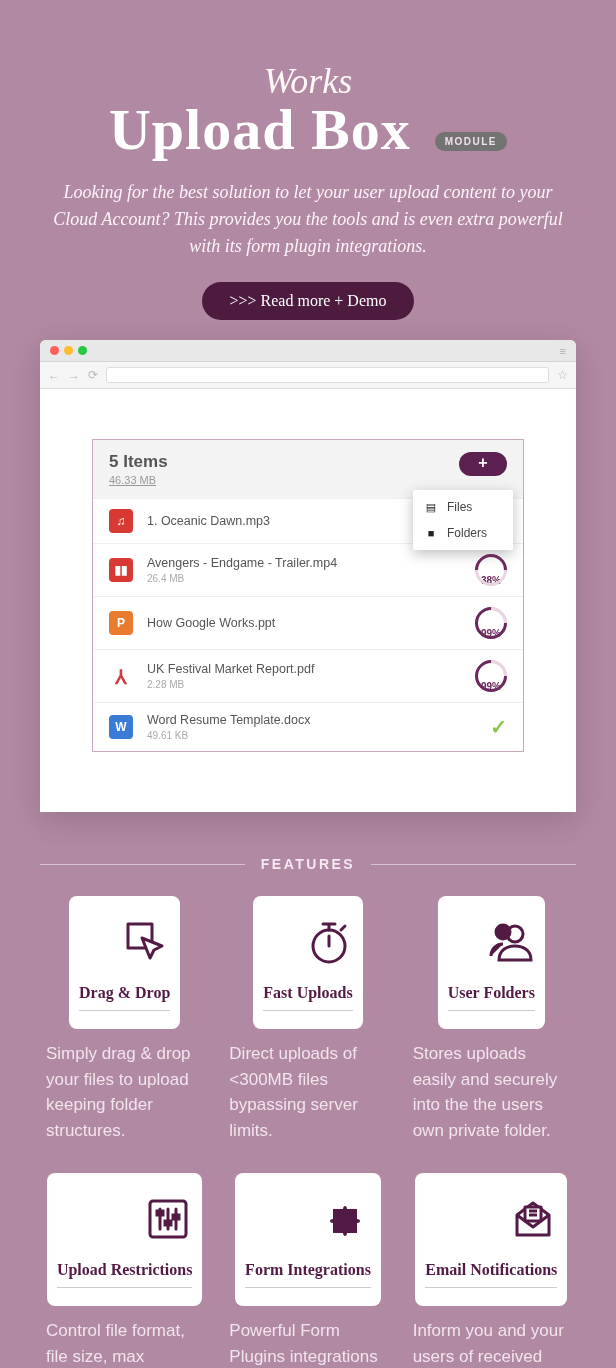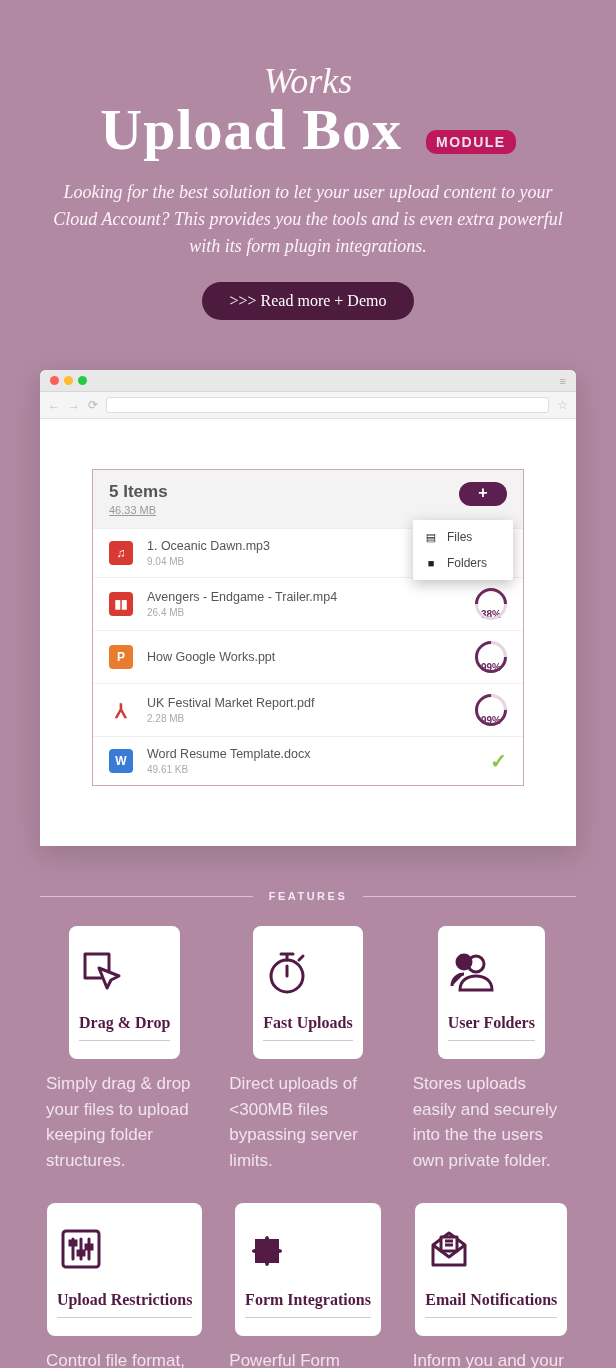--- a/index.html
+++ b/index.html
@@ -20,24 +20,24 @@
   }
   .title-row { display: inline-flex; align-items: center; gap: 24px; }
   .big-title {
     font-family: Georgia, serif;
     font-weight: 900;
     font-size: 58px;
     letter-spacing: 1px;
     color: #fff;
   }
   .badge {
-    background: #be185d;
+    background: #737373;
     color: #efe1ea;
     font-family: Arial, sans-serif;
-    font-size: 14px;
+    font-size: 10px;
     letter-spacing: 1.5px;
     padding: 4px 10px;
     border-radius: 10px;
     font-weight: bold;
     position: relative;
     top: 12px;
   }
   .lede {
     font-size: 18px;
     line-height: 1.5;
@@ -47,21 +47,20 @@
   }
   .cta {
     display: inline-block;
     background: #4c1b3e;
     color: #fff;
     font-family: Georgia, serif;
     font-size: 16px;
     padding: 10px 28px;
     border-radius: 20px;
     text-decoration: none;
-    margin-bottom: 30px;
   }
 
   
   .browser {
     width: 536px;
     margin: 0 auto;
     background: #fff;
     border-radius: 6px 6px 0 0;
     overflow: hidden;
     box-shadow: 0 8px 30px rgba(0,0,0,0.15);
@@ -177,31 +176,31 @@
   .check { color: #8bc34a; font-size: 20px; font-weight: bold; }
 
   
   .features-divider {
     display: flex; align-items: center; gap: 16px;
     margin: 44px auto 24px; width: 536px;
   }
   .hr { flex: 1; height: 1px; background: rgba(255,255,255,0.5); }
   .feat-label {
     font-family: Arial, sans-serif;
-    font-size: 11px; letter-spacing: 2.5px; font-weight: bold;
+    font-size: 14px; letter-spacing: 2.5px; font-weight: bold;
     color: #f5e8f0;
   }
   .feature-grid {
     width: 536px; margin: 0 auto;
     display: grid; grid-template-columns: repeat(3, 1fr); gap: 14px;
     row-gap: 30px;
   }
   .card {
     background: #fff; border-radius: 8px;
-    display: flex; flex-direction: column; align-items: flex-start;
+    display: flex; flex-direction: column; align-items: flex-end;
     padding: 22px 10px 18px;
   }
   .card-icon { color: #521a44; margin-bottom: 14px; }
   .card-title {
     color: #521a44; font-weight: bold;
     font-family: Georgia, serif; font-size: 16px;
     border-bottom: 1px solid #ccc; padding-bottom: 8px;
     width: 100%; text-align: center;
   }
   .card-desc {
@@ -258,21 +257,20 @@
         <div class="popover-item">
           <span class="pop-ico">■</span>
           <span>Folders</span>
         </div>
       </div>
 
       <div class="row">
         <div class="ficon ic-mp3">♫</div>
         <div class="fmeta">
           <div class="fname">1. Oceanic Dawn.mp3</div>
-          <div class="fsize">9.04 MB</div>
         </div>
       </div>
 
       <div class="row">
         <div class="ficon ic-mp4">▮▮</div>
         <div class="fmeta">
           <div class="fname">Avengers - Endgame - Trailer.mp4</div>
           <div class="fsize">26.4 MB</div>
         </div>
         <div class="prog">

